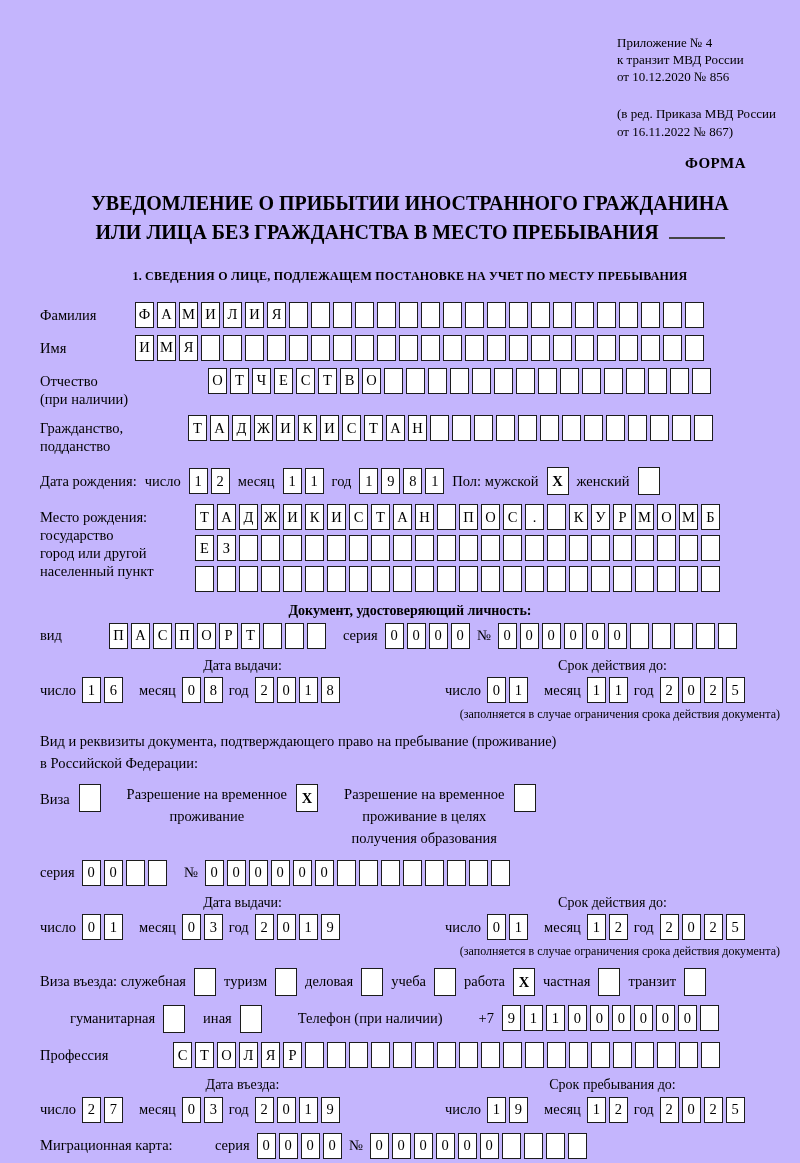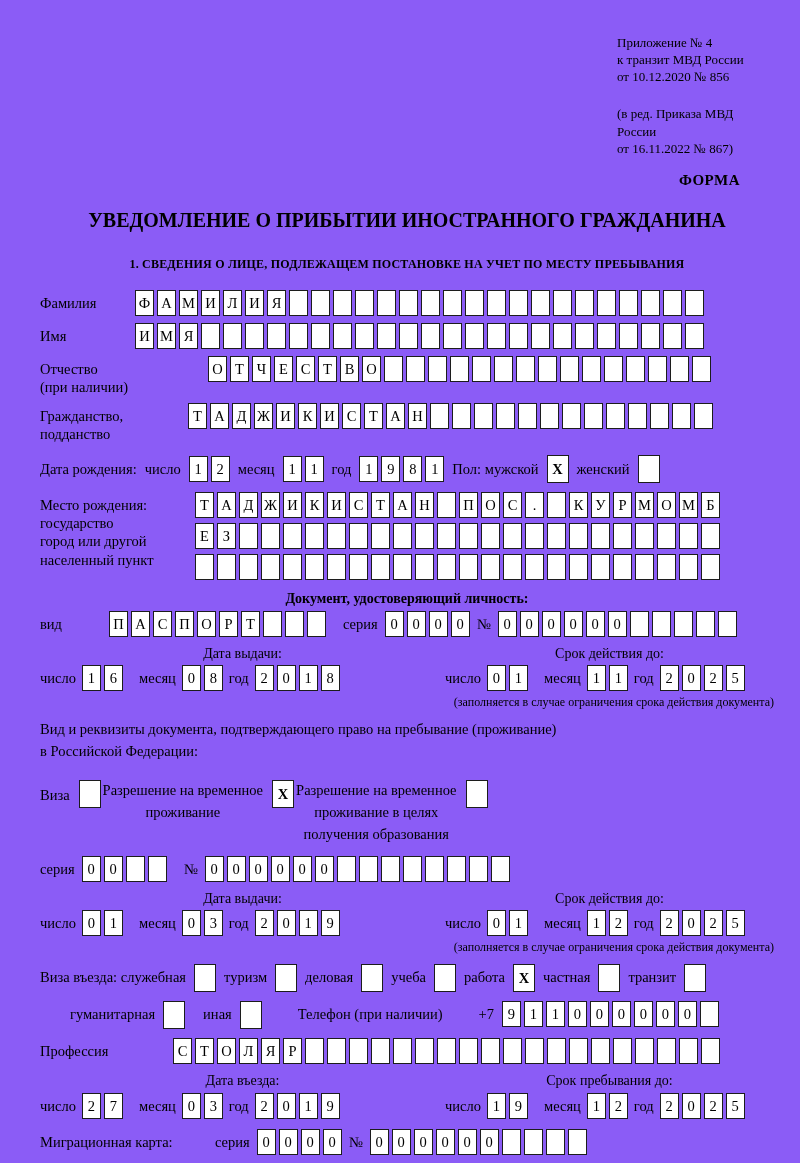--- a/index.html
+++ b/index.html
@@ -1,19 +1,19 @@
 <!DOCTYPE html>
 <html><head>
 <meta charset="utf-8">
 <style>
   html,body{margin:0;padding:0;background:#fff;}
   .page{
     width:800px;height:1163px;box-sizing:border-box;
-    padding:34px 26px 16px 40px;position:relative;overflow:hidden;
-    background:#8b5cf6;color:#000;
+    padding:34px 20px 16px 40px;position:relative;overflow:hidden;
+    background:#c4b5fd;color:#000;
     font-family:"Liberation Serif","DejaVu Serif",serif;
     font-size:14.5px;line-height:1.25;
   }
   
   .hdr{margin-left:577px;font-size:13px;line-height:1.32;}
   .hdr .sub{margin-top:20px;}
   .forma{text-align:right;font-weight:bold;font-size:15px;margin:14px 34px 0 0;letter-spacing:.5px;}
   .title{text-align:center;font-weight:bold;font-size:20px;margin-top:16px;line-height:1.45;}
   .title-underline{display:inline-block;width:56px;border-bottom:2px solid #444;height:12px;margin-left:10px;}
   .sec-heading{font-weight:bold;font-size:12px;margin-top:22px;text-align:center;letter-spacing:.2px;}
@@ -34,21 +34,21 @@
   
   .date-sec{display:flex;margin-top:8px;}
   .date-col-l{width:405px;}
   .date-col-r{flex:1;}
   .date-title{text-align:center;font-size:14px;}
   .date-row{display:flex;align-items:center;margin-top:3px;gap:6px;}
   .date-row .dlbl{flex:0 0 auto;}
   .date-note{text-align:right;font-size:12px;margin-top:4px;}
   .para{margin-top:10px;}
   
-  .permit-row{display:flex;align-items:flex-start;margin-top:20px;gap:2px;}
+  .permit-row{display:flex;align-items:flex-start;margin-top:12px;gap:26px;}
   .permit-item{display:flex;align-items:flex-start;gap:9px;}
   .pcenter{text-align:center;line-height:1.5;}
   .purpose-row{display:flex;align-items:flex-start;margin-top:9px;gap:8px;flex-wrap:nowrap;}
   .gap-l{margin-left:10px;}
   .indent2{margin-left:30px;}
   .mt4{margin-top:4px;}
 </style>
 </head>
 <body>
 
@@ -58,20 +58,21 @@
     <div>Приложение № 4</div>
     <div>к транзит МВД России</div>
     <div>от 10.12.2020 № 856</div>
     <div class="sub">(в ред. Приказа МВД России</div>
     <div>от 16.11.2022 № 867)</div>
   </div>
   <div class="forma">ФОРМА</div>
 
   <div class="title">
     <div>УВЕДОМЛЕНИЕ О ПРИБЫТИИ ИНОСТРАННОГО ГРАЖДАНИНА</div>
+    <div><span>ИЛИ ЛИЦА БЕЗ ГРАЖДАНСТВА В МЕСТО ПРЕБЫВАНИЯ</span><span class="title-underline"></span></div>
   </div>
 
   <div class="sec-heading">1. СВЕДЕНИЯ О ЛИЦЕ, ПОДЛЕЖАЩЕМ ПОСТАНОВКЕ НА УЧЕТ ПО МЕСТУ ПРЕБЫВАНИЯ</div>
 
   <div class="frow" style="margin-top:18px;">
     <div class="flabel w95">Фамилия</div>
     <div class="cells">
         <span class="cell">Ф</span>
         <span class="cell">А</span>
         <span class="cell">М</span>

